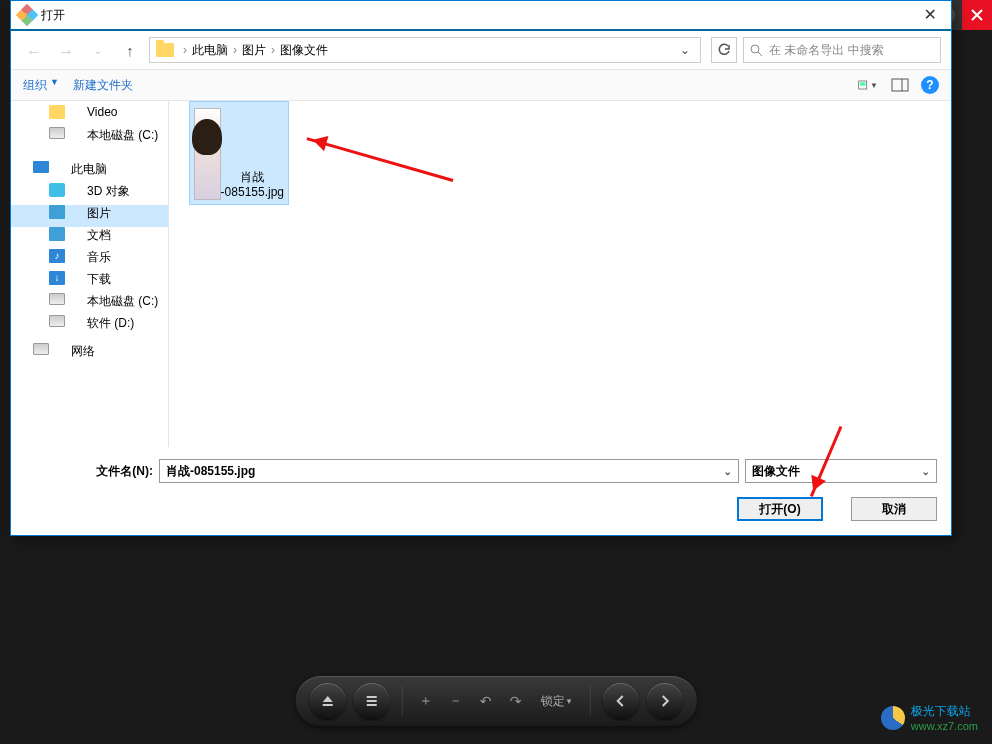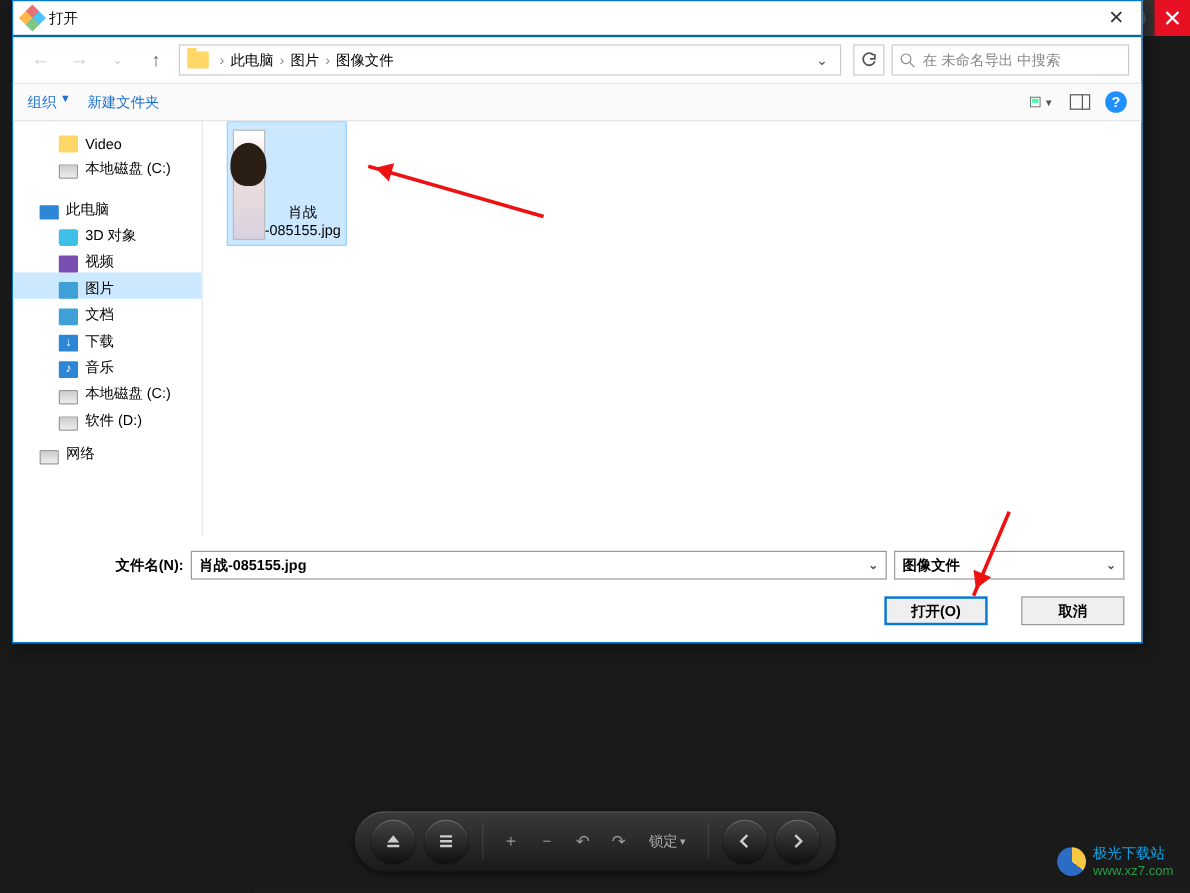--- a/index.html
+++ b/index.html
@@ -51,21 +51,21 @@
 
 .tool-row { height:32px; border-top:1px solid #e5e5e5; border-bottom:1px solid #e5e5e5; display:flex; align-items:center; padding:0 12px; font-size:12px; background:#fafafa; }
 .tool-link { color:#1e70cd; margin-right:14px; display:flex; align-items:flex-start; gap:3px; }
 .tool-right { margin-left:auto; display:flex; align-items:center; gap:10px; }
 .tool-right .ico { width:22px; height:18px; display:flex; align-items:center; justify-content:center; border:1px solid transparent; }
 .help-icon { width:18px; height:18px; border-radius:50%; background:#1e90ff; color:#fff; font-size:12px; display:flex; align-items:center; justify-content:center; font-weight:bold; }
 
 
 .dlg-body { flex:1; display:flex; overflow:hidden; }
 .tree { width:158px; border-right:1px solid #e5e5e5; padding:4px 0; font-size:12px; overflow:hidden; }
-.tree-item { height:22px; display:flex; align-items:flex-end; padding-left:22px; gap:6px; }
+.tree-item { height:22px; display:flex; align-items:flex-start; padding-left:22px; gap:22px; }
 .tree-item.lvl1 { padding-left:22px; }
 .tree-item.lvl2 { padding-left:38px; }
 .tree-item.selected { background:#cce8ff; }
 .tree-spacer { height:6px; }
 .ti-icon { width:16px; height:14px; flex-shrink:0; }
 .ico-folder-y { background:#ffd766; border-radius:1px; }
 .ico-disk { background:linear-gradient(#ccc,#eee); border:1px solid #999; border-radius:1px; height:12px; }
 .ico-onedrive { background:#0a84d8; border-radius:40% 60% 50% 50%; height:12px; }
 .ico-pc { background:#2e87d6; border-radius:1px; height:12px; }
 .ico-3d { background:#3fc0e8; border-radius:2px; }
@@ -235,39 +235,35 @@
         <div class="tree-spacer"></div>
         <div class="tree-spacer"></div>
         <div class="tree-item lvl1">
             <div class="ti-icon ico-pc"></div>
             <span>此电脑</span>
           </div>
         <div class="tree-item lvl2">
             <div class="ti-icon ico-3d"></div>
             <span>3D 对象</span>
           </div>
-        <div class="tree-item lvl2">
-            <div class="ti-icon ico-video"></div>
-            <span>视频</span>
-          </div>
         <div class="tree-item lvl2 selected">
             <div class="ti-icon ico-pic"></div>
             <span>图片</span>
           </div>
         <div class="tree-item lvl2">
             <div class="ti-icon ico-doc"></div>
             <span>文档</span>
           </div>
         <div class="tree-item lvl2">
+            <div class="ti-icon ico-music"></div>
+            <span>音乐</span>
+          </div>
+        <div class="tree-item lvl2">
             <div class="ti-icon ico-down"></div>
             <span>下载</span>
-          </div>
-        <div class="tree-item lvl2">
-            <div class="ti-icon ico-music"></div>
-            <span>音乐</span>
           </div>
         <div class="tree-item lvl2">
             <div class="ti-icon ico-disk"></div>
             <span>本地磁盘 (C:)</span>
           </div>
         <div class="tree-item lvl2">
             <div class="ti-icon ico-disk"></div>
             <span>软件 (D:)</span>
           </div>
         <div class="tree-spacer"></div>

